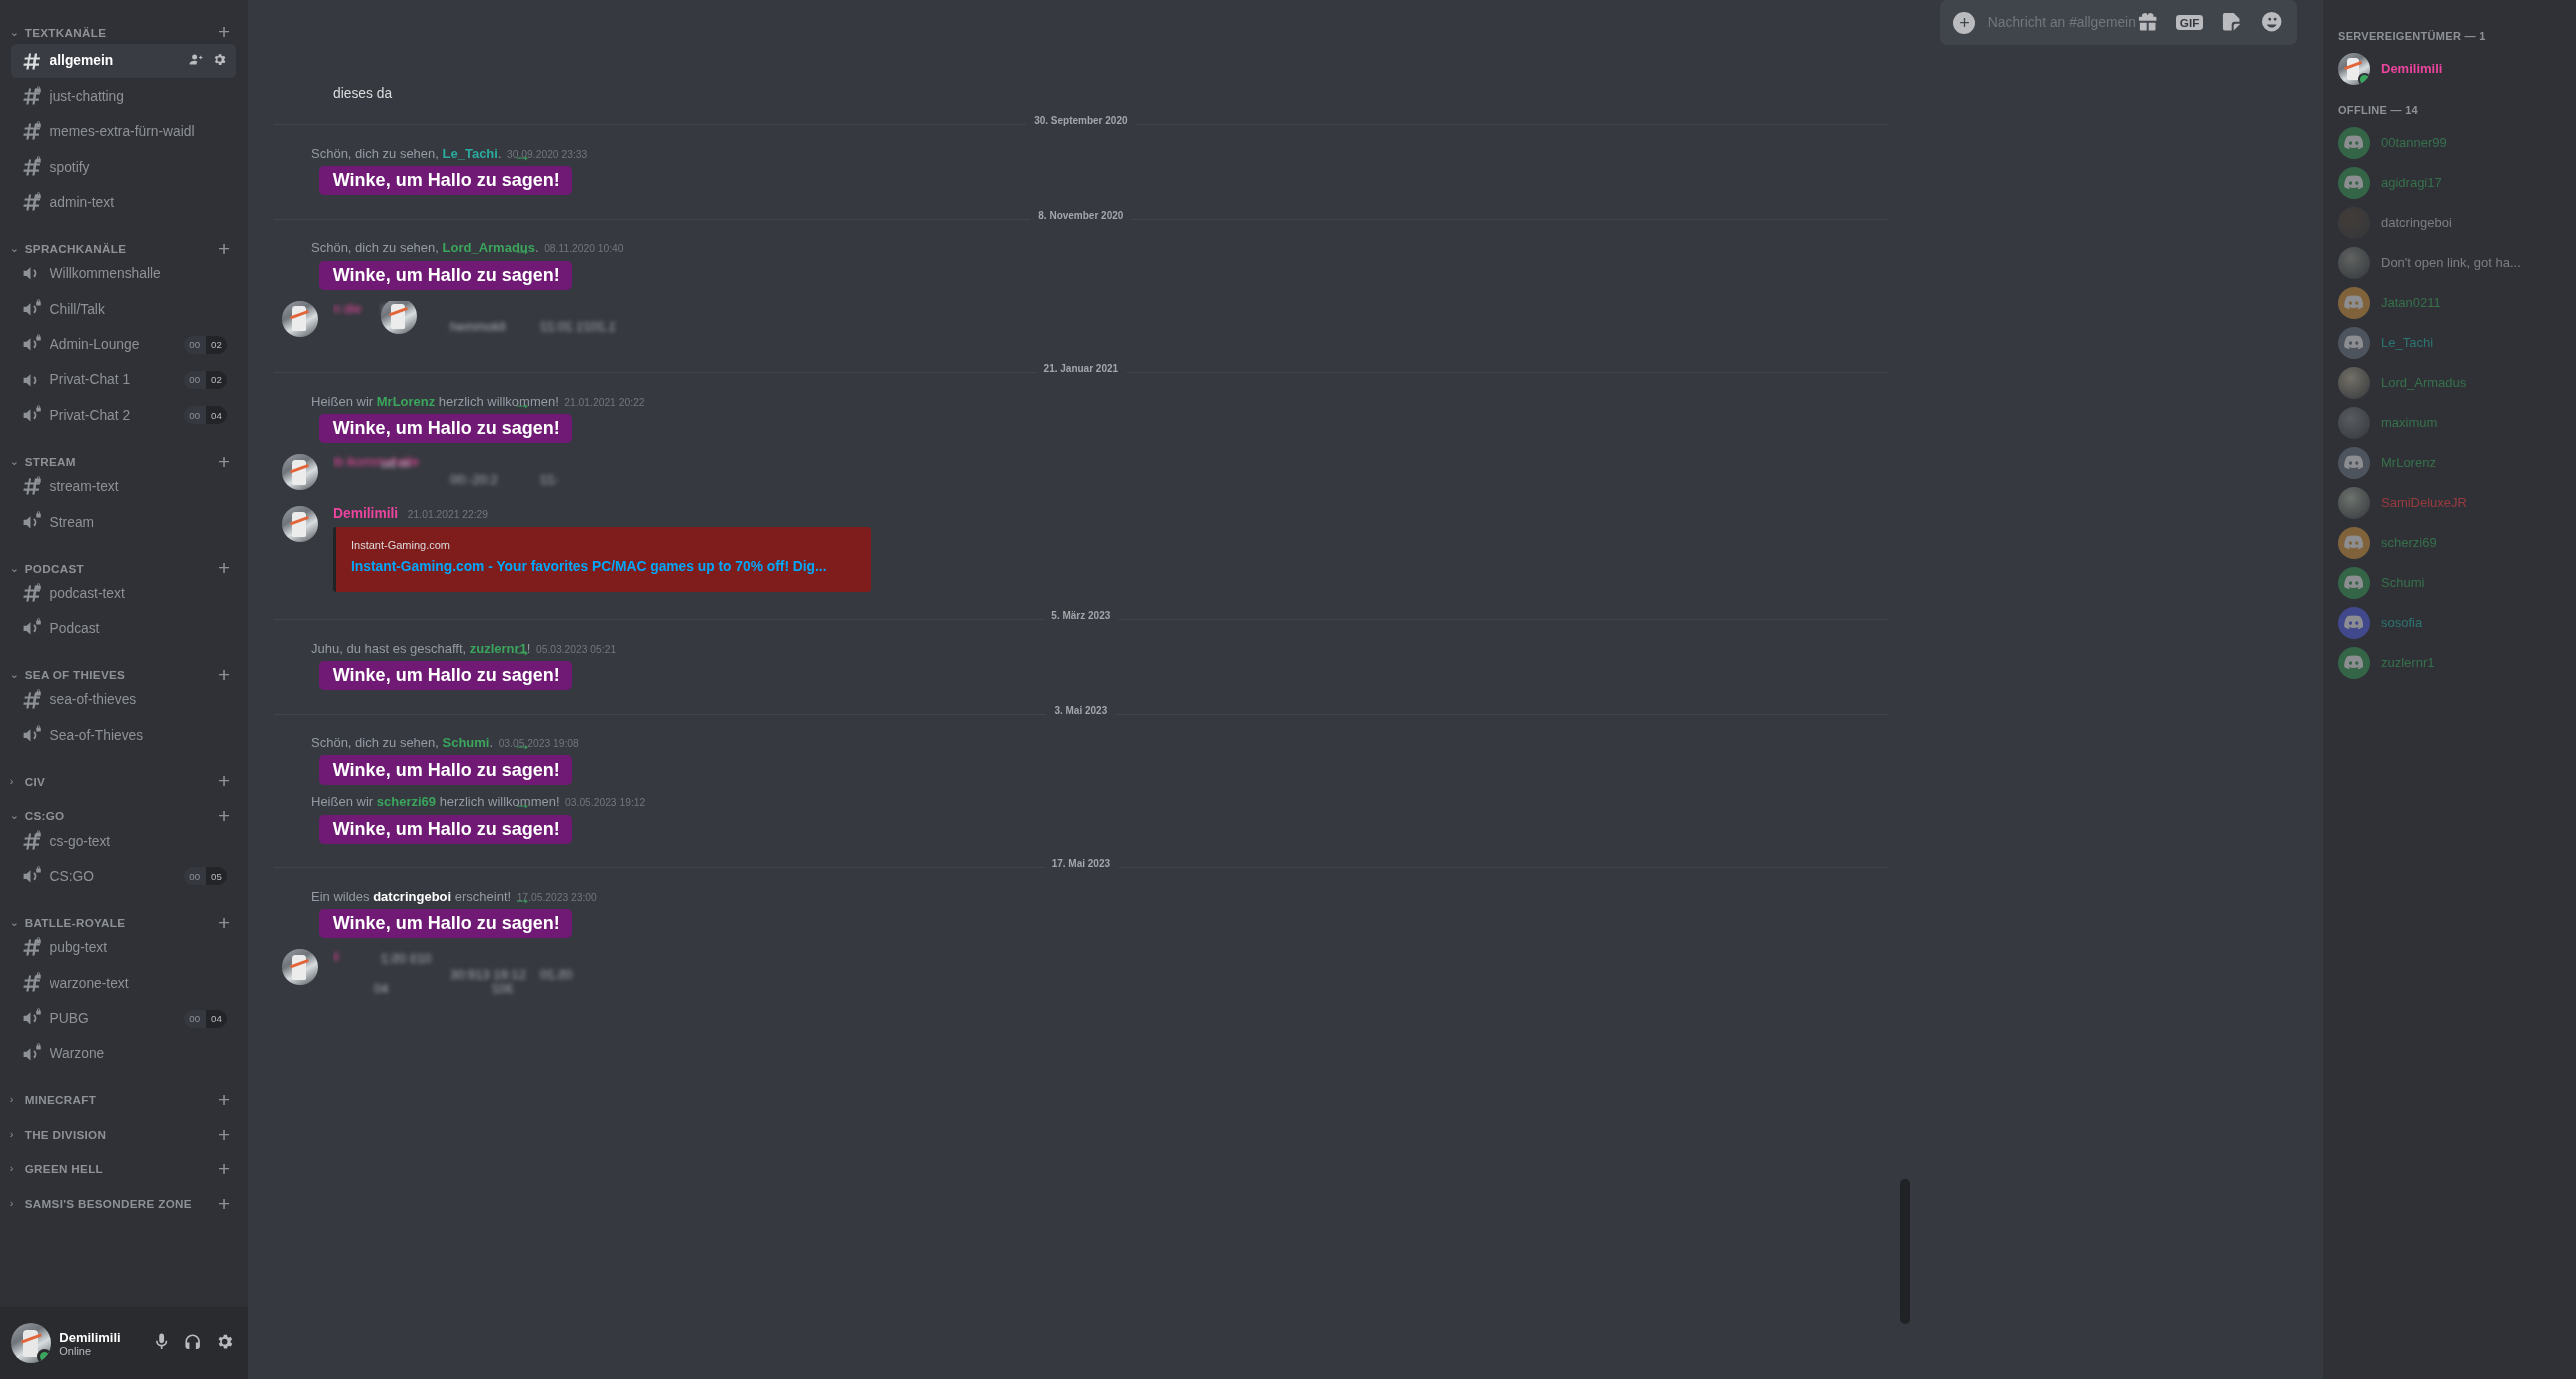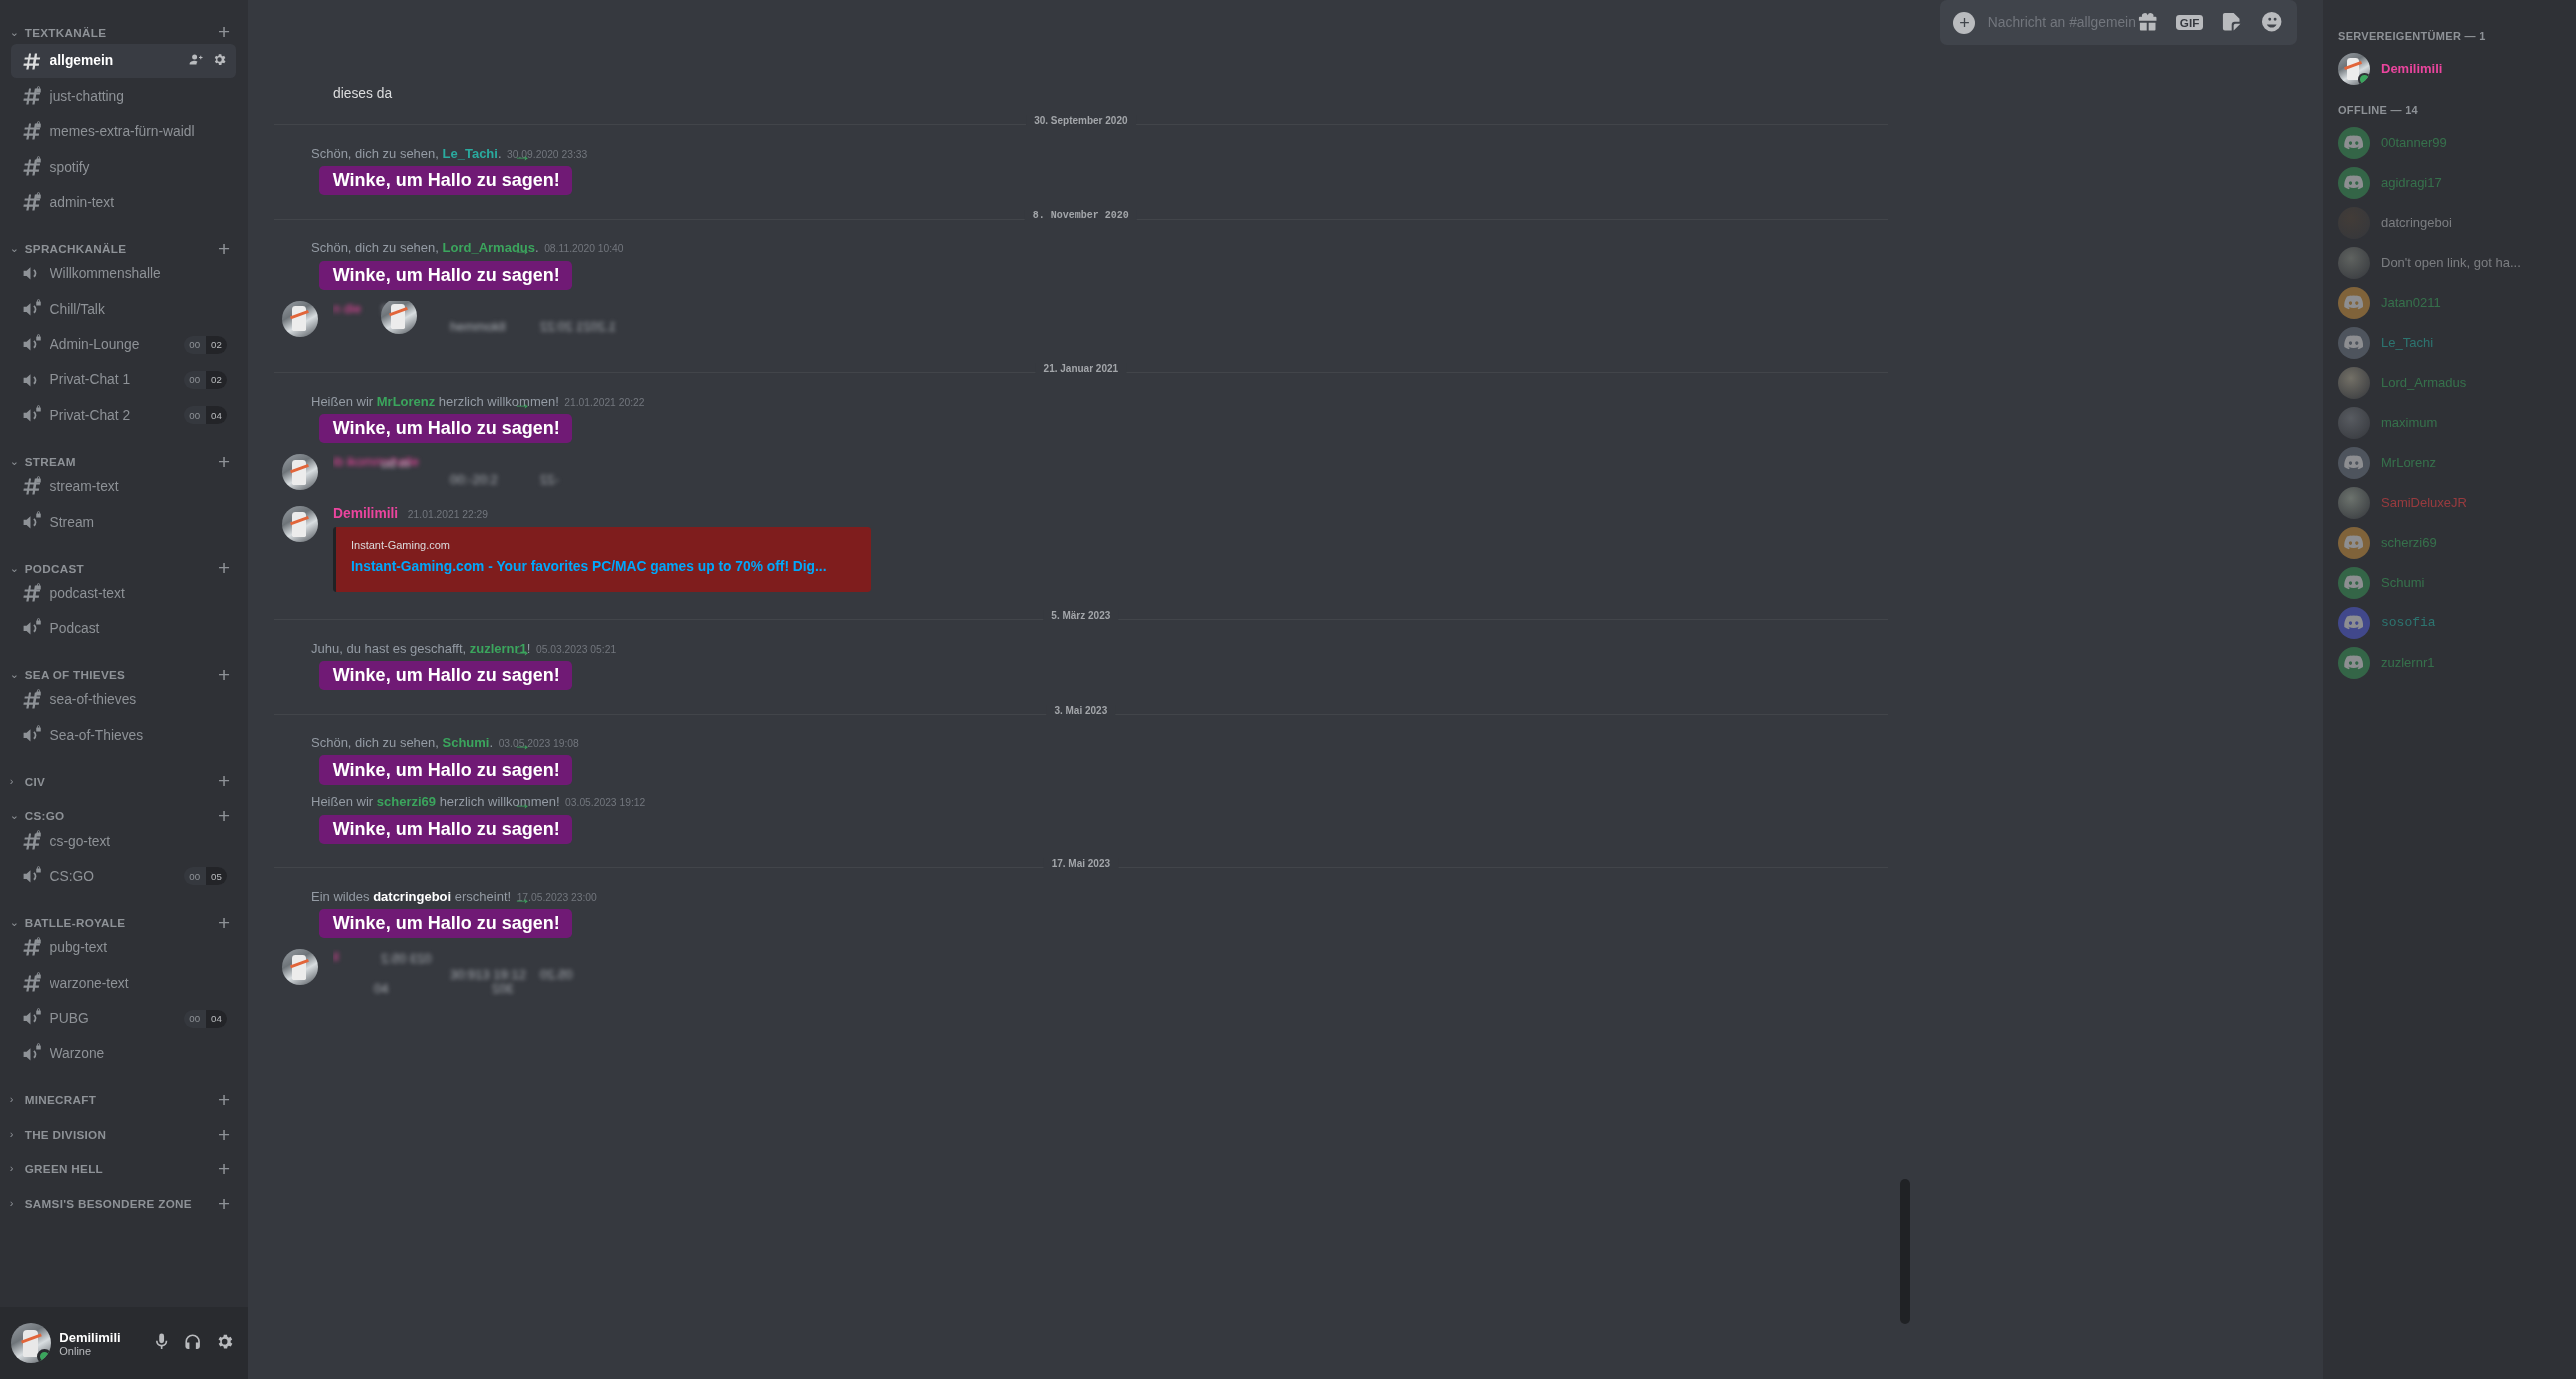--- a/index.html
+++ b/index.html
@@ -599,21 +599,21 @@
                     <rect x="10" y="12" width="16" height="14" rx="4" fill="#7289da"></rect>
                     <circle cx="15" cy="19" r="2.2" fill="#fff"></circle>
                     <circle cx="21" cy="19" r="2.2" fill="#fff"></circle>
                     <circle cx="15" cy="19" r="1" fill="#31344b"></circle>
                     <circle cx="21" cy="19" r="1" fill="#31344b"></circle>
                     <rect x="13" y="26" width="10" height="6" rx="2" fill="#5b6eae"></rect>
                     <path d="M18 12V7l3-3" stroke="#b3e04a" stroke-width="2" fill="none"></path>
                   </svg></span></span>
               <span class="lbl">Winke, um Hallo zu sagen!</span>
             </div></div>
-          <div style="margin: 23.4px 0px 20.7px; font-family: Liberation Mono, monospace;">
+          <div style="margin: 23.4px 0px 20.7px;">
             <div class="divider">
               <span class="divider-date">8. November 2020</span>
             </div>
           </div>
           <div class="sysmsg" style="margin: 9.7px 0px 6.9px;"><div class="sys-arrow">→</div><div class="sys-text"><span class="pfx">Schön, dich zu sehen, </span><span class="uname" style="color: rgb(59, 165, 93);">Lord_Armadus</span><span class="sfx">.</span><span class="sys-ts">08.11.2020 10:40</span></div><div class="wave-btn">
               <span class="emoji-slot"><span class="wave-emoji"><svg viewBox="0 0 36 36">
                     <rect x="14" y="6" width="8" height="24" rx="2" fill="#f2c21b"></rect>
                   </svg></span></span>
               <span class="lbl">Winke, um Hallo zu sagen!</span>
             </div></div>
@@ -864,21 +864,21 @@
           </svg>
         </div>
         <div class="m-name" style="color: rgb(59, 165, 93);">Schumi</div>
       </div>
       <div class="m-row offline">
         <div class="m-av" style="background: rgb(88, 101, 242);">
           <svg viewBox="0 0 24 18">
             <path d="M20.3 1.6A19 19 0 0015.6.2l-.3.5a17 17 0 00-6.6 0L8.4.2a19 19 0 00-4.7 1.4C.7 6 0 10.3.4 14.6a19 19 0 005.7 2.9l1.2-1.9a12 12 0 01-1.9-.9l.5-.4a13.5 13.5 0 0012.2 0l.5.4c-.6.4-1.3.7-1.9.9l1.2 1.9a19 19 0 005.7-2.9c.5-5-.7-9.3-3.3-13zM8.1 12c-1.1 0-2-1-2-2.3s.9-2.3 2-2.3 2 1 2 2.3-.9 2.3-2 2.3zm7.8 0c-1.1 0-2-1-2-2.3s.9-2.3 2-2.3 2 1 2 2.3-.9 2.3-2 2.3z"></path>
           </svg>
         </div>
-        <div class="m-name" style="color: rgb(42, 171, 159); font-family: Liberation Mono, monospace;">sosofia</div>
+        <div class="m-name" style="color: rgb(42, 171, 159);">sosofia</div>
       </div>
       <div class="m-row offline">
         <div class="m-av" style="background: rgb(59, 165, 93);">
           <svg viewBox="0 0 24 18">
             <path d="M20.3 1.6A19 19 0 0015.6.2l-.3.5a17 17 0 00-6.6 0L8.4.2a19 19 0 00-4.7 1.4C.7 6 0 10.3.4 14.6a19 19 0 005.7 2.9l1.2-1.9a12 12 0 01-1.9-.9l.5-.4a13.5 13.5 0 0012.2 0l.5.4c-.6.4-1.3.7-1.9.9l1.2 1.9a19 19 0 005.7-2.9c.5-5-.7-9.3-3.3-13zM8.1 12c-1.1 0-2-1-2-2.3s.9-2.3 2-2.3 2 1 2 2.3-.9 2.3-2 2.3zm7.8 0c-1.1 0-2-1-2-2.3s.9-2.3 2-2.3 2 1 2 2.3-.9 2.3-2 2.3z"></path>
           </svg>
         </div>
         <div class="m-name" style="color: rgb(59, 165, 93);">zuzlernr1</div>
       </div>
     </div>

